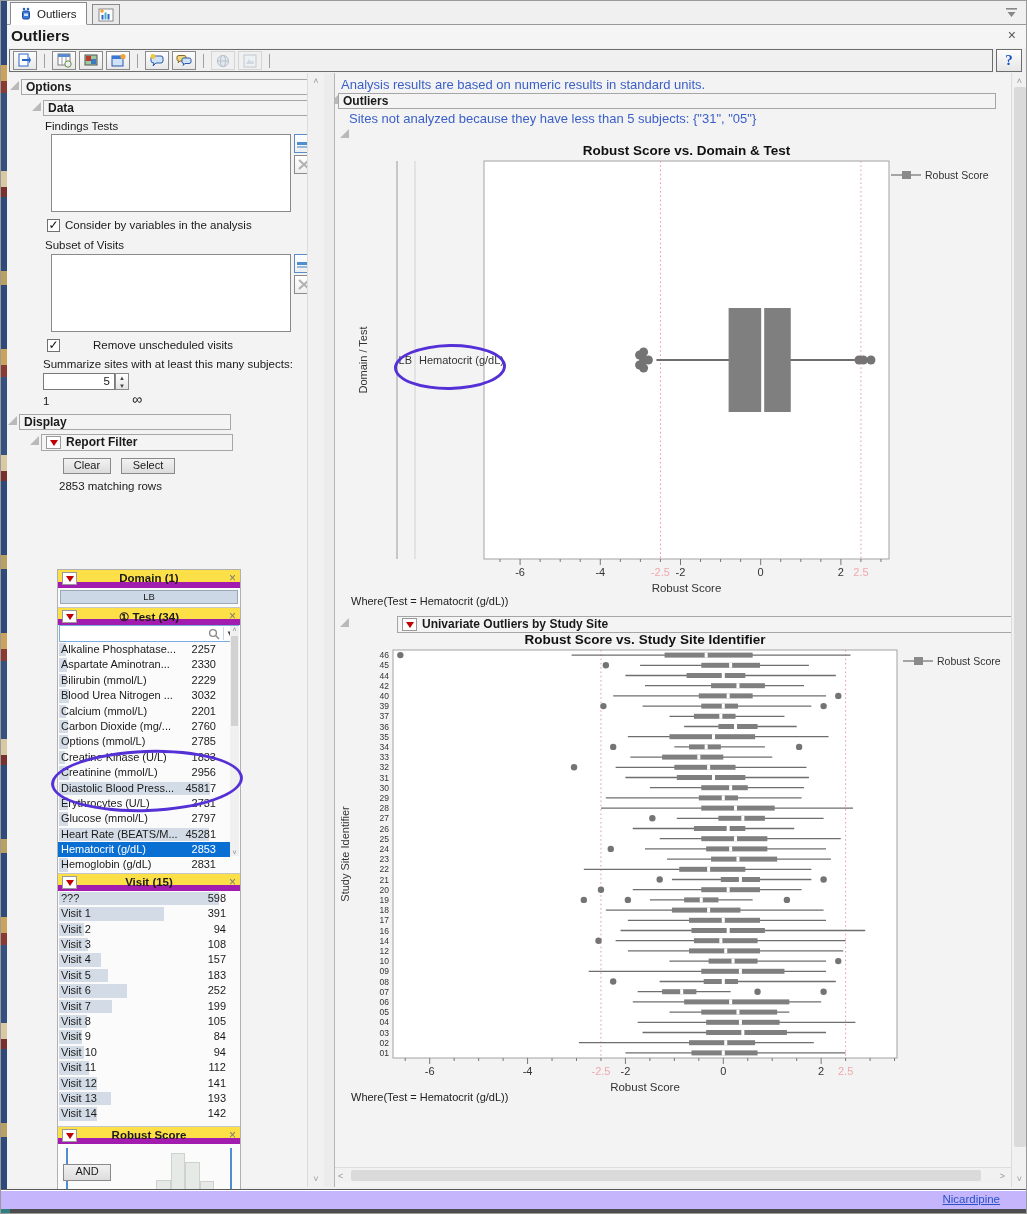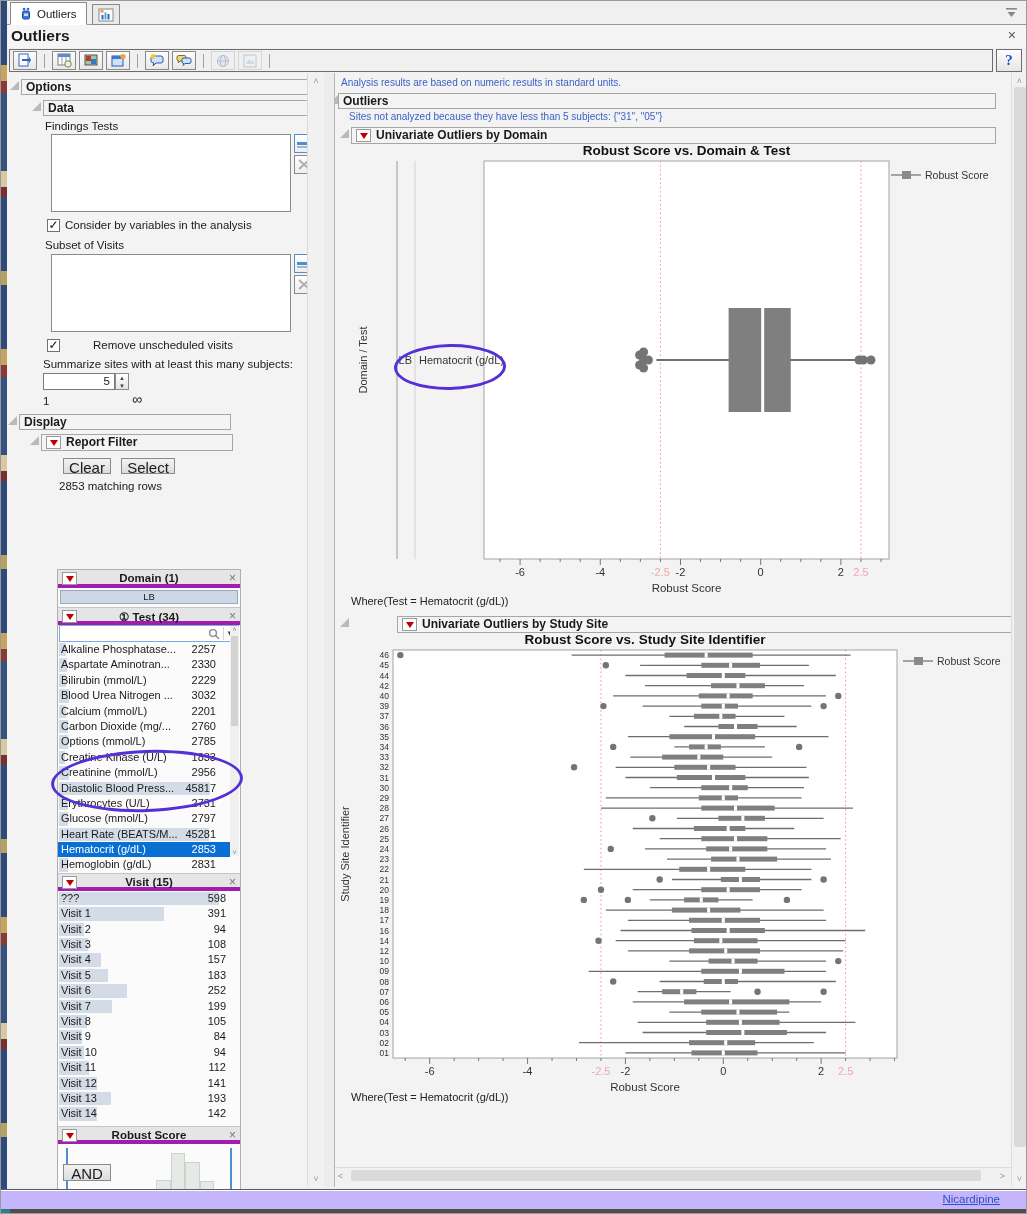--- a/index.html
+++ b/index.html
@@ -60,41 +60,41 @@
   .redbtn::after { content:""; display:inline-block; width:0; height:0;
                    border-left:4px solid transparent; border-right:4px solid transparent; border-top:6px solid #c00000; }
 
   label.small, .small { font-size:11.5px; }
   .listbox { position:absolute; background:#fff; border:1px solid #8a8a8a; }
   .sidebtn { position:absolute; width:20px; height:19px; border:1px solid #8a8a8a; background:linear-gradient(#fff,#eee); }
   .sidebtn.add { border-color:#5a8ac8; }
   .cb { position:absolute; width:13px; height:13px; background:#fff; border:1px solid #707070;
         font-size:12px; line-height:11px; text-align:center; color:#111; }
   .btn { position:absolute; border:1px solid #8a8a8a; background:linear-gradient(#f2f2f2,#dcdcdc);
-         font-size:15px; text-align:center; cursor:pointer; }
+         font-size:11px; text-align:center; cursor:pointer; }
 
   
   #filter-wrap { position:absolute; left:50px; top:496px; width:184px; height:690px;
                  border:1px solid #b0b0b0; background:#fbfbfb; }
-  .fhdr { position:relative; height:18px; background:#e5e5e5; border-bottom:4px solid #a21caf; }
+  .fhdr { position:relative; height:18px; background:#fde047; border-bottom:6px solid #a21caf; }
   .fhdr .ttl { position:absolute; left:0; right:0; text-align:center; top:2px; font-weight:bold; font-size:11.5px; }
   .fhdr .redbtn { position:absolute; left:4px; top:2px; }
   .fhdr .close-x { position:absolute; right:4px; top:2px; font-size:12px; color:#777; }
   .lrow { position:relative; height:15.4px; font-size:11px; line-height:15px; }
   .lrow .bar { position:absolute; left:1px; top:1px; bottom:1px; background:#d3dce6; }
   .lrow .lbl { position:absolute; left:3px; }
   .lrow .cnt { position:absolute; right:14px; }
   .lrow.sel  { background:#0a6fd2; color:#fff; }
   #test-search { position:relative; height:17px; border:1px solid #79aee0; background:#fff; margin:0 1px; }
   #hist-wrap { position:relative; margin:4px 8px 0 8px; height:50px; }
   .hbar { position:absolute; bottom:1px; background:#e6eae6; border:1px solid #cdd2cd; border-bottom:none; }
   .hline { position:absolute; bottom:0; left:0; right:0; height:1px; background:#9a9a9a; }
   .hhandle { position:absolute; top:0; bottom:0; width:2px; background:#4f8fd0; }
 
-  .bluenote { color:#3a5fc8; font-size:10px; }
+  .bluenote { color:#3a5fc8; font-size:13px; }
   .wheretxt { font-size:11px; color:#222; }
   .ellipse { position:absolute; border:3px solid #5430d6; border-radius:50%; pointer-events:none; }
 
   
   #statusbar { left:0; top:1188px; width:1027px; height:28px; background:#c4b5fd;
                border-top:1px solid #5a5a5a; box-shadow:inset 0 1px 0 #fff; }
   #statuslink { position:absolute; right:28px; top:3px; font-size:11.5px; color:#2a52c8; text-decoration:underline; cursor:pointer; }
   #bottom-strip { left:0; top:1208px; width:1027px; height:6px; background:#4d4d4d; }
   #bottom-teal { left:0; top:1208px; width:9px; height:6px; background:#2f8080; }
 
@@ -483,22 +483,20 @@
   <div id="right-panel" class="abs">
     <div class="abs bluenote" style="left:6px; top:4px;">Analysis results are based on numeric results in standard units.</div>
 
     <div class="disc" style="left:-6px; top:22px;"></div>
     <div class="hdrbox" style="left:3px; top:20px; width:658px;">
       <span>Outliers</span></div>
 
     <div class="abs bluenote" style="left:14px; top:38px;">Sites not analyzed because they have less than 5 subjects: {"31", "05"}</div>
 
     <div class="disc" style="left:5px; top:56px;"></div>
-    <div class="hdrbox" style="left:16px; top:54px; width:645px; height:17px;">
-      <span class="redbtn" style="margin-right:5px;"></span><span>Univariate Outliers by Domain</span></div>
 
     <div id="chart1" class="abs" style="left:0; top:72px; width:676px; height:466px;"><svg width="676" height="466" font-size="11">
           <text x="351.5" y="10" text-anchor="middle" font-size="13.5" font-weight="bold" fill="#111">Robust Score vs. Domain &amp; Test</text>
           <rect x="149" y="16" width="405" height="398" fill="#fff" stroke="#a3a3a3"></rect>
           <line x1="325.43564356435644" y1="16" x2="325.43564356435644" y2="414" stroke="#ef8f9b" stroke-dasharray="1.5,2.8"></line>
           <line x1="525.9306930693069" y1="16" x2="525.9306930693069" y2="414" stroke="#ef8f9b" stroke-dasharray="1.5,2.8"></line>
           <line x1="321.4257425742574" y1="215" x2="519.9158415841584" y2="215" stroke="#6e6e6e" stroke-width="2"></line>
           <rect x="393.6039603960396" y="163" width="62.15346534653463" height="104" fill="#7f7f7f"></rect>
           <rect x="426.18811881188117" y="163" width="3" height="104" fill="#fff"></rect>
           <circle cx="304.58415841584156" cy="210" r="4.5" fill="#747474"></circle>

